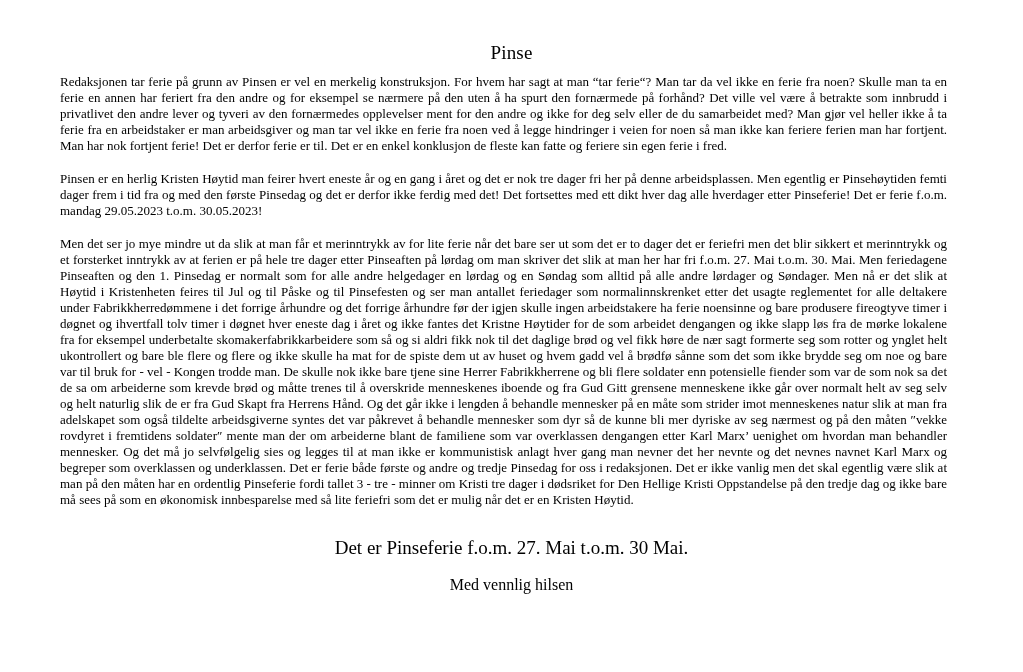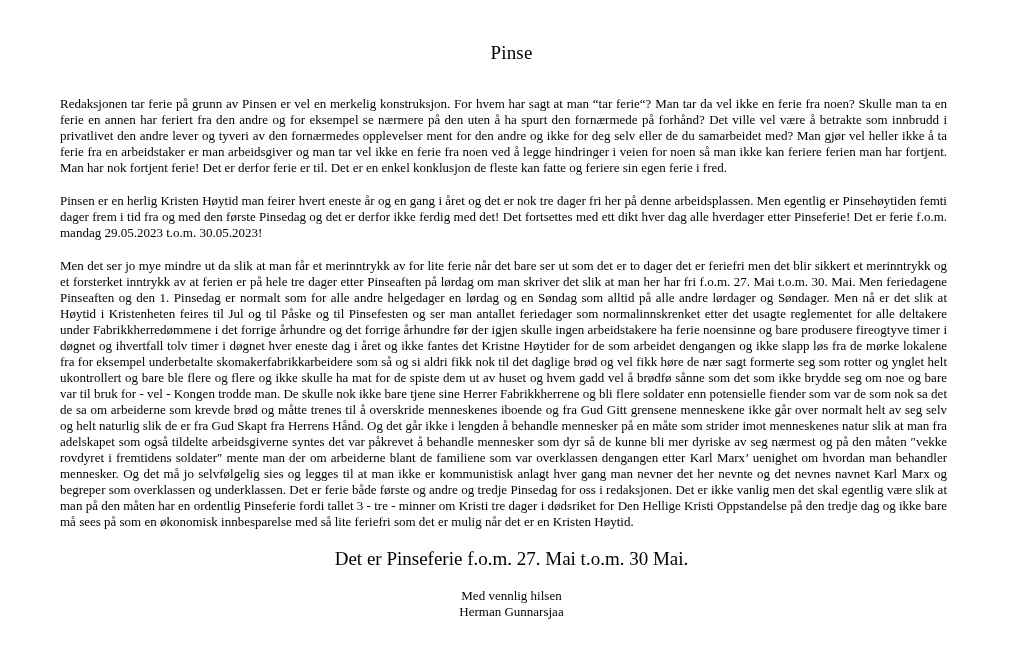--- a/index.html
+++ b/index.html
@@ -18,37 +18,37 @@
     height: 672px;
     padding: 42px 60px 0 60px;
     font-family: "Liberation Serif", serif;
     color: #000000;
     background: #ffffff;
   }
   .doc-title {
     font-size: 19px;
     font-weight: normal;
     text-align: center;
-    margin: 0 0 32px 0;
+    margin: 0 0 10px 0;
     letter-spacing: 0.2px;
   }
   .body-para {
     font-size: 13px;
     line-height: 16px;
     text-align: justify;
     margin: 0 16px 17px 0;
   }
   .highlight-line {
     font-size: 19px;
     font-weight: normal;
     text-align: center;
-    margin: 18px 0 17px 0;
+    margin: 29px 0 17px 0;
   }
   .closing-block {
-    font-size: 13px;
+    font-size: 16px;
     line-height: 16px;
     text-align: center;
     margin-top: 18px;
   }
 </style>
 </head>
 <body>
 
 <div class="page">
 
@@ -57,16 +57,15 @@
   <p class="body-para">Redaksjonen tar ferie på grunn av Pinsen er vel en merkelig konstruksjon. For hvem har sagt at man “tar ferie“? Man tar da vel ikke en ferie fra noen? Skulle man ta en ferie en annen har feriert fra den andre og for eksempel se nærmere på den uten å ha spurt den fornærmede på forhånd? Det ville vel være å betrakte som innbrudd i privatlivet den andre lever og tyveri av den fornærmedes opplevelser ment for den andre og ikke for deg selv eller de du samarbeidet med? Man gjør vel heller ikke å ta ferie fra en arbeidstaker er man arbeidsgiver og man tar vel ikke en ferie fra noen ved å legge hindringer i veien for noen så man ikke kan feriere ferien man har fortjent. Man har nok fortjent ferie! Det er derfor ferie er til. Det er en enkel konklusjon de fleste kan fatte og feriere sin egen ferie i fred.</p>
 
   <p class="body-para">Pinsen er en herlig Kristen Høytid man feirer hvert eneste år og en gang i året og det er nok tre dager fri her på denne arbeidsplassen. Men egentlig er Pinsehøytiden femti dager frem i tid fra og med den første Pinsedag og det er derfor ikke ferdig med det! Det fortsettes med ett dikt hver dag alle hverdager etter Pinseferie! Det er ferie f.o.m. mandag 29.05.2023 t.o.m. 30.05.2023!</p>
 
   <p class="body-para">Men det ser jo mye mindre ut da slik at man får et merinntrykk av for lite ferie når det bare ser ut som det er to dager det er feriefri men det blir sikkert et merinntrykk og et forsterket inntrykk av at ferien er på hele tre dager etter Pinseaften på lørdag om man skriver det slik at man her har fri f.o.m. 27. Mai t.o.m. 30. Mai. Men feriedagene Pinseaften og den 1. Pinsedag er normalt som for alle andre helgedager en lørdag og en Søndag som alltid på alle andre lørdager og Søndager. Men nå er det slik at Høytid i Kristenheten feires til Jul og til Påske og til Pinsefesten og ser man antallet feriedager som normalinnskrenket etter det usagte reglementet for alle deltakere under Fabrikkherredømmene i det forrige århundre og det forrige århundre før der igjen skulle ingen arbeidstakere ha ferie noensinne og bare produsere fireogtyve timer i døgnet og ihvertfall tolv timer i døgnet hver eneste dag i året og ikke fantes det Kristne Høytider for de som arbeidet dengangen og ikke slapp løs fra de mørke lokalene fra for eksempel underbetalte skomakerfabrikkarbeidere som så og si aldri fikk nok til det daglige brød og vel fikk høre de nær sagt formerte seg som rotter og ynglet helt ukontrollert og bare ble flere og flere og ikke skulle ha mat for de spiste dem ut av huset og hvem gadd vel å brødfø sånne som det som ikke brydde seg om noe og bare var til bruk for - vel - Kongen trodde man. De skulle nok ikke bare tjene sine Herrer Fabrikkherrene og bli flere soldater enn potensielle fiender som var de som nok sa det de sa om arbeiderne som krevde brød og måtte trenes til å overskride menneskenes iboende og fra Gud Gitt grensene menneskene ikke går over normalt helt av seg selv og helt naturlig slik de er fra Gud Skapt fra Herrens Hånd. Og det går ikke i lengden å behandle mennesker på en måte som strider imot menneskenes natur slik at man fra adelskapet som også tildelte arbeidsgiverne syntes det var påkrevet å behandle mennesker som dyr så de kunne bli mer dyriske av seg nærmest og på den måten ″vekke rovdyret i fremtidens soldater″ mente man der om arbeiderne blant de familiene som var overklassen dengangen etter Karl Marx’ uenighet om hvordan man behandler mennesker. Og det må jo selvfølgelig sies og legges til at man ikke er kommunistisk anlagt hver gang man nevner det her nevnte og det nevnes navnet Karl Marx og begreper som overklassen og underklassen. Det er ferie både første og andre og tredje Pinsedag for oss i redaksjonen. Det er ikke vanlig men det skal egentlig være slik at man på den måten har en ordentlig Pinseferie fordi tallet 3 - tre - minner om Kristi tre dager i dødsriket for Den Hellige Kristi Oppstandelse på den tredje dag og ikke bare må sees på som en økonomisk innbesparelse med så lite feriefri som det er mulig når det er en Kristen Høytid.</p>
 
   <p class="highlight-line">Det er Pinseferie f.o.m. 27. Mai t.o.m. 30 Mai.</p>
 
   <div class="closing-block">
     <div>Med vennlig hilsen</div>
-    <div>Herman Gunnarsjaa</div>
   </div>
 
 </div>
 
 </body></html>

